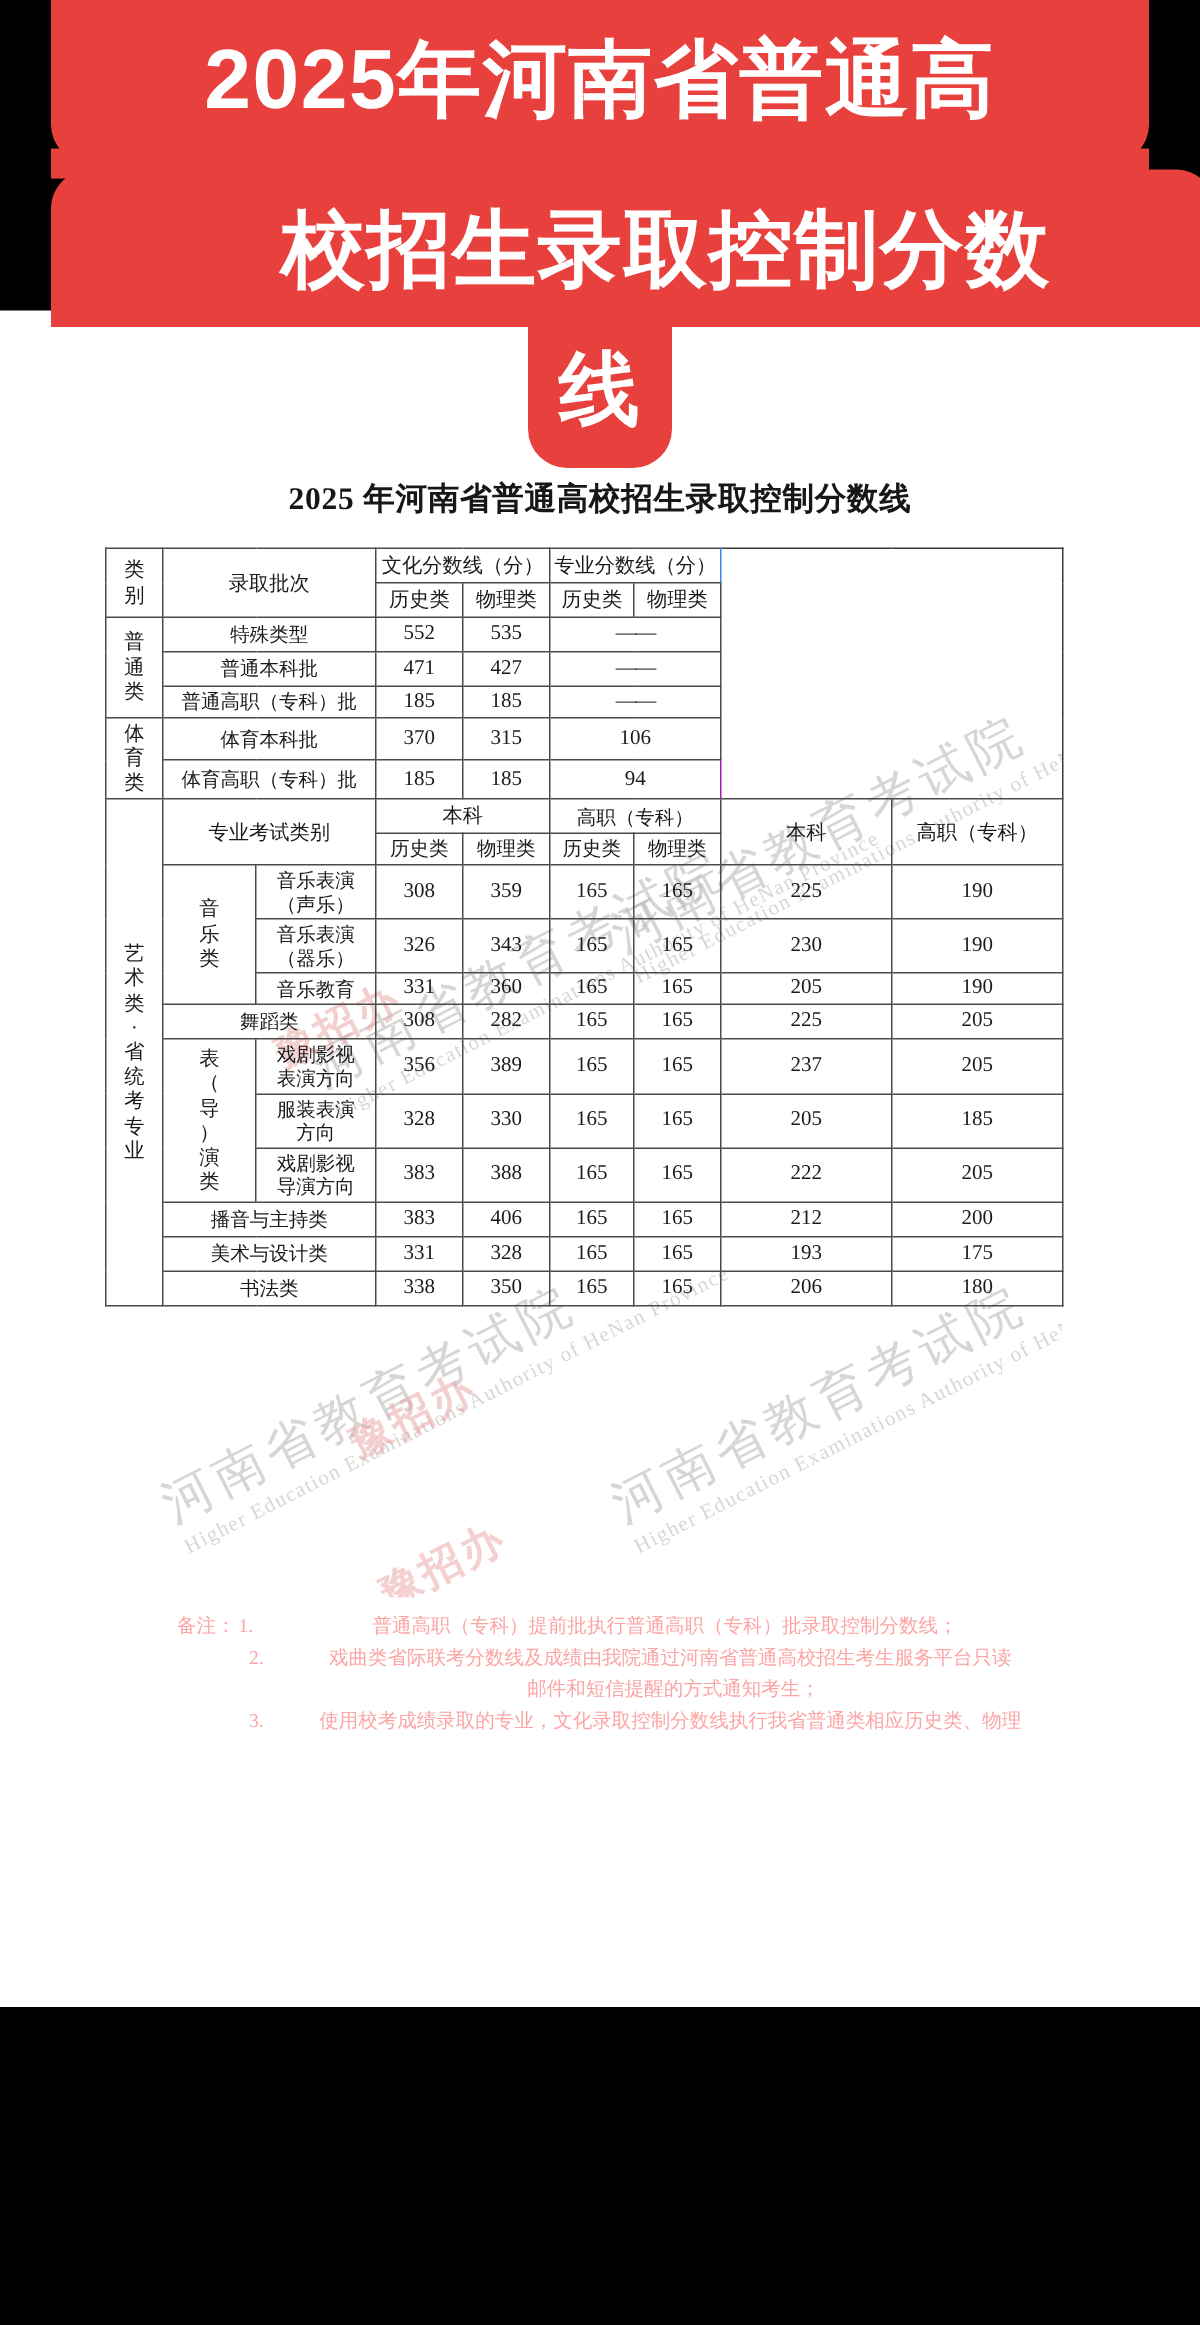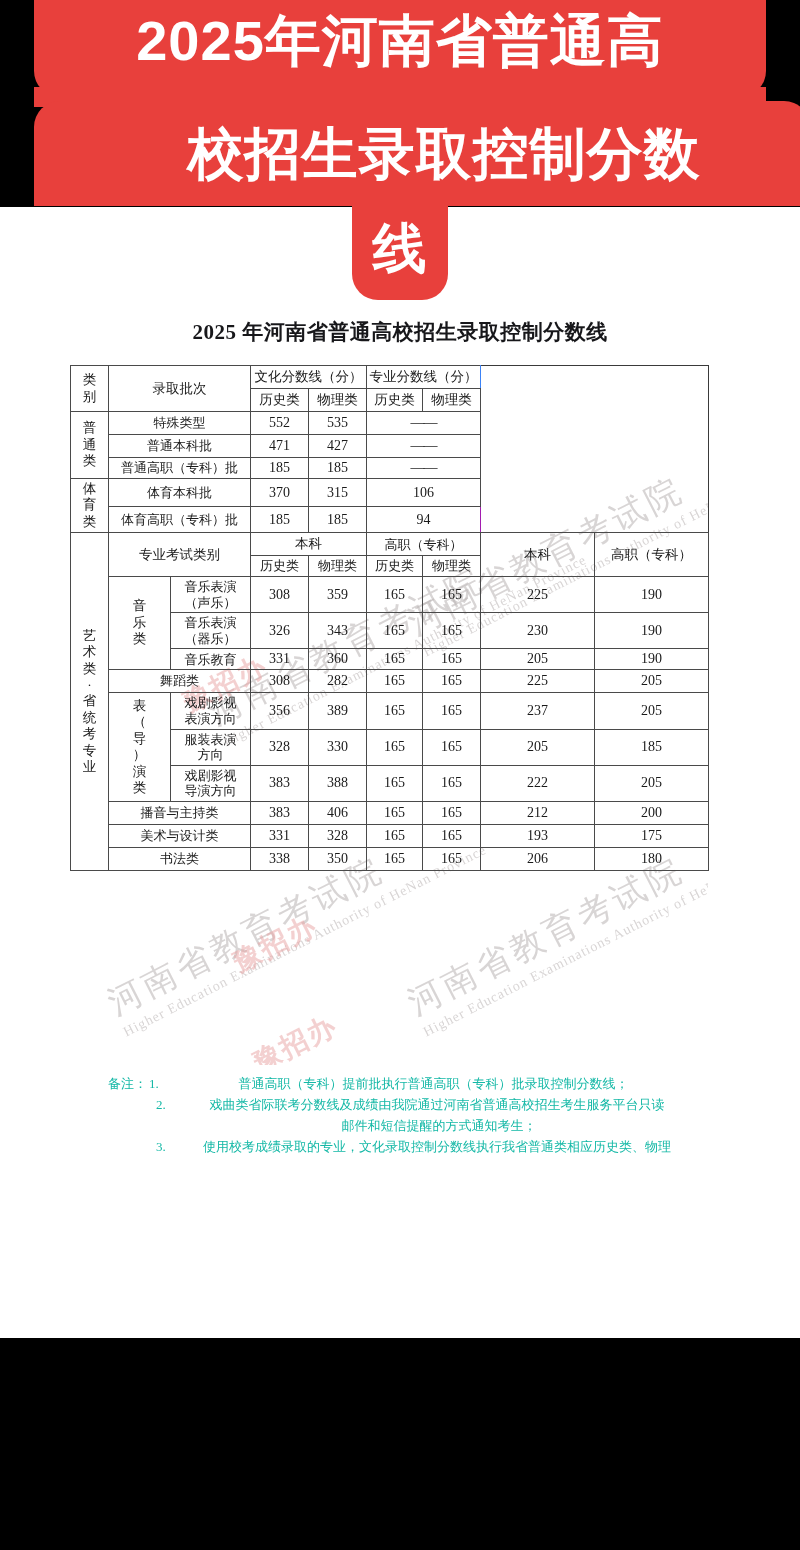--- a/index.html
+++ b/index.html
@@ -6,21 +6,21 @@
   body{
     width:800px;height:1550px;
     background:#000;
     font-family:"Liberation Serif","DejaVu Serif",serif;
     overflow:hidden;
     position:relative;
   }
   #page{position:absolute;left:0;top:0;width:800px;height:1550px;background:#000;}
 
   
-  .banner-zone{position:absolute;left:0;top:0;width:798px;height:300px;}
+  .banner-zone{position:absolute;left:0;top:12px;width:798px;height:300px;}
   .banner-line{
     position:absolute;
     background:#E8403C;
     border-radius:26px;
     color:#fff;
     font-family:"Liberation Sans","DejaVu Sans",sans-serif;
     font-weight:bold;
     font-size:56px;
     letter-spacing:1px;
     display:flex;align-items:center;justify-content:center;
@@ -92,23 +92,23 @@
     letter-spacing:0px;
     width:12px;
   }
   .vlabel span{display:block;}
   .hdr{font-size:13.5px;}
   .tight{font-size:13px;line-height:1.2;}
   .dash{letter-spacing:-1px;font-size:14px;}
 
   
   .notes{
-    position:absolute;left:108px;top:1073px;width:600px;
+    position:absolute;left:118px;top:1073px;width:600px;
     font-family:"Liberation Serif","DejaVu Serif",serif;
-    font-size:13px;color:#14b8a6;line-height:1.62;
+    font-size:13px;color:#fca5a5;line-height:1.62;
     z-index:8;
   }
   .note-row{display:flex;align-items:flex-start;}
   .note-lead{white-space:nowrap;}
   .note-num{white-space:nowrap;padding-left:2px;}
   .note-body{flex:1;text-align:center;}
   .note-indent{padding-left:46px;}
 </style>
 </head>
 <body>

